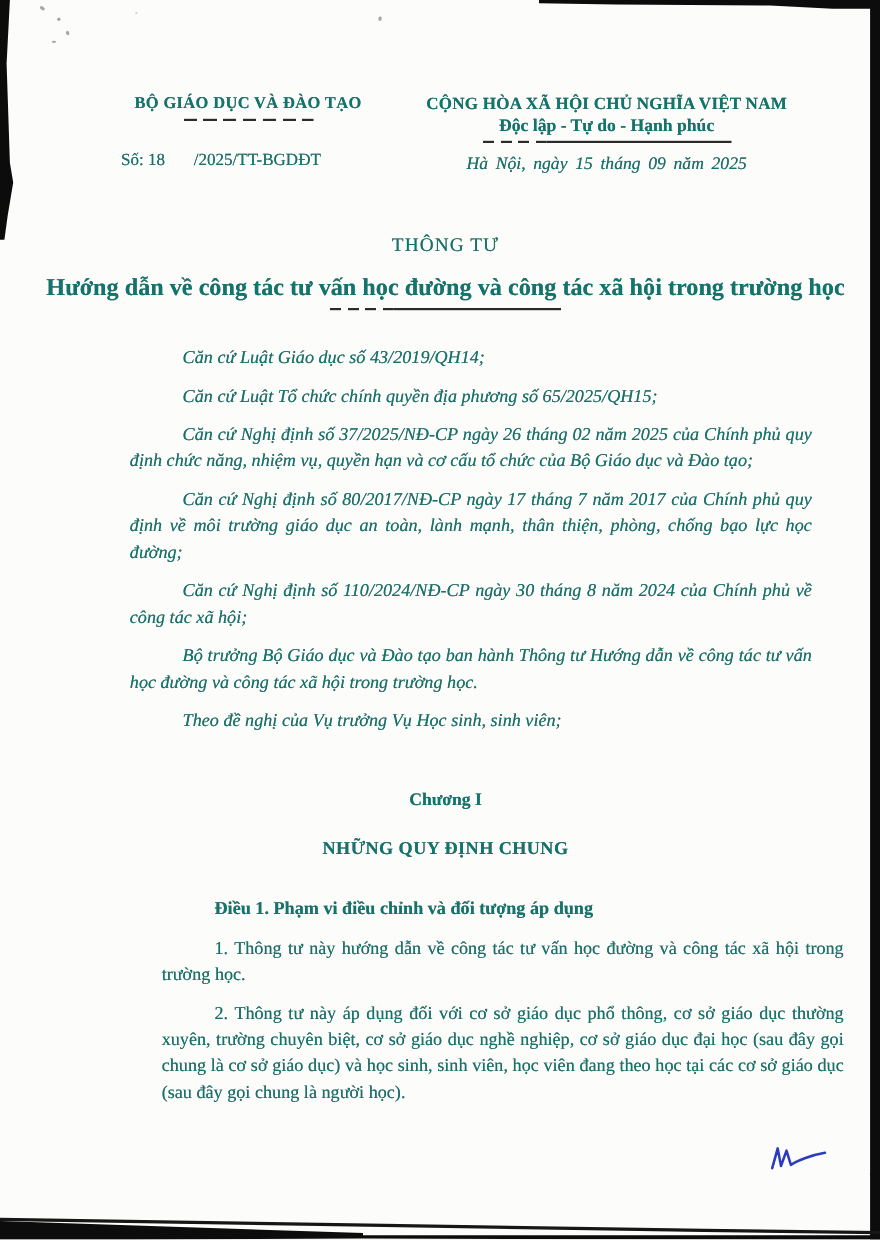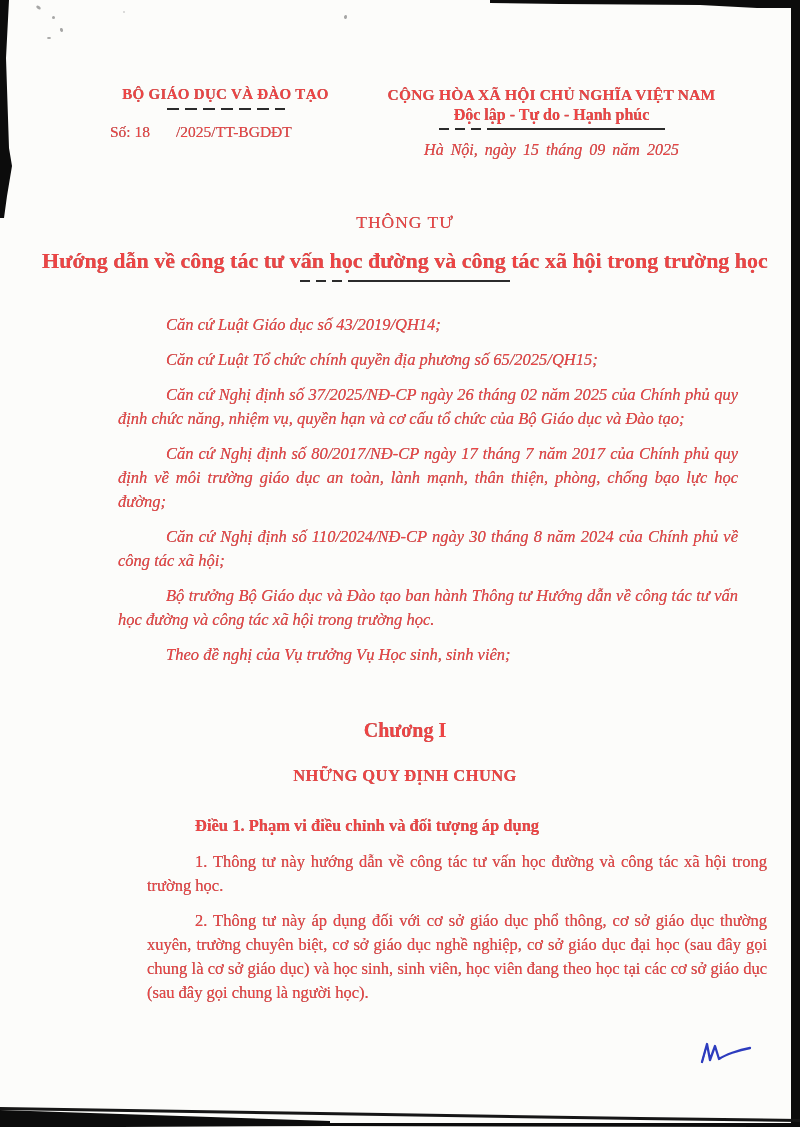--- a/index.html
+++ b/index.html
@@ -2,31 +2,31 @@
 <html><head>
 <meta charset="utf-8">
 <style>
   html,body{margin:0;padding:0;background:#e8e8e6;}
   .page{
     position:relative;
     width:800px;height:1127px;
     background:#fcfcfa;
     overflow:hidden;
     font-family:"Liberation Serif","DejaVu Serif",serif;
-    color:#ef4444;
+    color:#0f766e;
     text-shadow:0 0 0.5px rgba(45,45,45,0.65);
   }
   
   .header{position:absolute;top:86px;left:98px;right:50px;display:flex;}
   .hdr-left{width:255px;text-align:center;}
   .hdr-right{flex:1;text-align:center;}
   .org-name{font-weight:bold;font-size:15px;letter-spacing:0.3px;white-space:nowrap;}
   .u-dashed{margin:5px auto 0;width:118px;height:2px;
     background:repeating-linear-gradient(90deg,#2b2b2b 0 12px,rgba(0,0,0,0) 12px 18px);}
-  .doc-number{margin-top:13px;text-align:left;padding-left:12px;font-size:15.5px;white-space:nowrap;}
+  .doc-number{margin-top:27px;text-align:left;padding-left:12px;font-size:15.5px;white-space:nowrap;}
   .doc-number .gap{display:inline-block;width:26px;}
   .republic{font-weight:bold;font-size:15.5px;letter-spacing:0.2px;white-space:nowrap;}
   .motto{font-weight:bold;font-size:16px;margin-top:2px;white-space:nowrap;}
   .u-combo{display:flex;justify-content:center;align-items:center;margin-top:4px;}
   .u-combo .dashes{width:58px;height:2px;
     background:repeating-linear-gradient(90deg,#2b2b2b 0 10px,rgba(0,0,0,0) 10px 16px);}
   .u-combo .solid{height:2px;background:#2b2b2b;}
   .u-motto-solid{width:168px;}
   .place-date{margin-top:11px;font-style:italic;font-size:16px;word-spacing:3px;white-space:nowrap;}
   
@@ -34,21 +34,21 @@
   .doc-title{font-weight:normal;font-size:17.5px;letter-spacing:1px;}
   .doc-subtitle{font-weight:bold;font-size:22px;margin-top:15px;white-space:nowrap;}
   .subtitle-underline{margin-top:6px;}
   .u-sub-solid{width:152px;}
   
   .body-col{position:absolute;left:118px;width:620px;font-size:16.5px;line-height:24px;}
   .preamble{top:313px;}
   .body-col p{margin:0 0 11px 0;text-indent:48px;text-align:justify;}
   .preamble p{font-style:italic;}
   .chapter{position:absolute;top:719px;left:40px;right:30px;text-align:center;}
-  .chapter-label{font-weight:bold;font-size:20px;}
+  .chapter-label{font-weight:bold;font-size:16px;}
   .chapter-name{font-weight:bold;font-size:16.5px;letter-spacing:0.4px;margin-top:24px;}
   .article{top:814px;margin-left:29px;}
   .article-heading{font-weight:bold;font-size:16.5px;text-indent:48px;margin:0 0 12px 0;}
   
   .artifact-layer{position:absolute;inset:0;pointer-events:none;}
   .speck{position:absolute;background:rgba(95,95,95,0.55);border-radius:50%;}
   .sig-wrap{position:absolute;left:694px;top:1039px;width:62px;height:30px;}
   .pen-dot{position:absolute;left:791px;top:1066px;width:3px;height:3px;background:#2d3cbe;border-radius:50%;}
 </style>
 </head>

